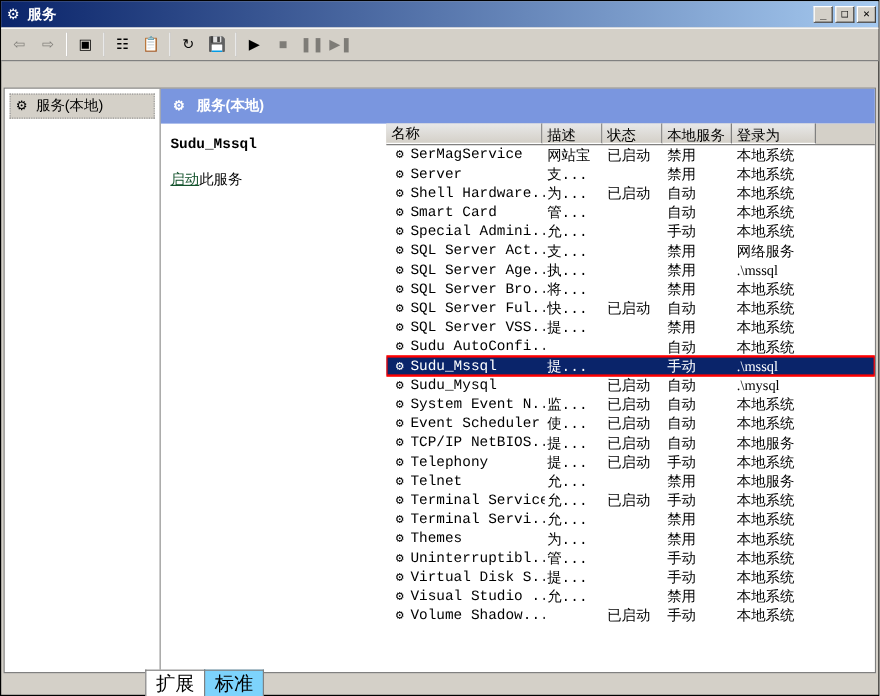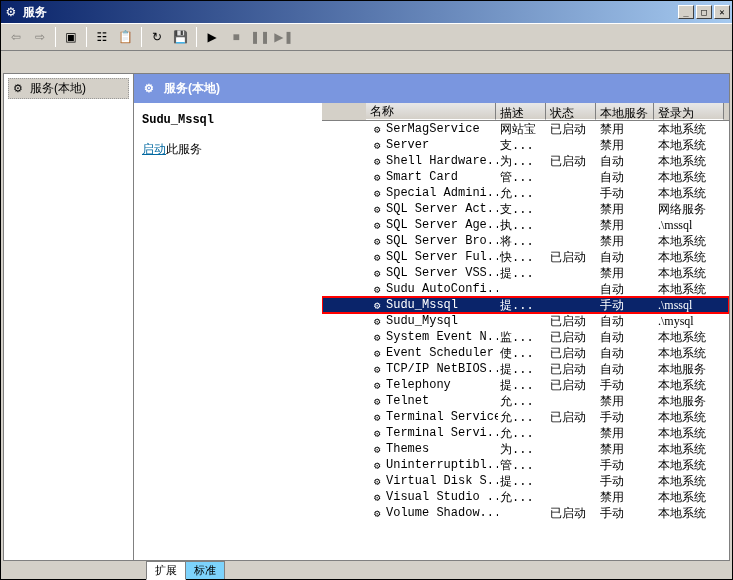--- a/index.html
+++ b/index.html
@@ -18,38 +18,38 @@
 .tsep { width: 1px; height: 20px; background: #808080; margin: 0 2px; border-right: 1px solid #fff; }
 .content { position: absolute; top: 72px; left: 2px; right: 2px; bottom: 18px; display: flex; border: 1px solid #808080; border-top-color: #808080; }
 .tree { width: 130px; background: #fff; border-right: 1px solid #808080; padding: 4px; }
 .tree-item { display: flex; align-items: center; gap: 3px; padding: 1px 2px; }
 .tree-item.sel { background: #d4d0c8; border: 1px dotted #999; }
 .detail { flex: 1; background: #fff; display: flex; flex-direction: column; }
 .det-header { background: #7a96df; color: #fff; font-weight: bold; padding: 6px 8px; display: flex; align-items: center; gap: 6px; }
 .det-body { flex: 1; display: flex; }
 .det-info { width: 188px; padding: 10px 8px; }
 .det-info .sel-name { font-family: "Courier New", monospace; font-weight: bold; margin-bottom: 14px; }
-.det-info .action { color: #0369a1; text-decoration: underline; cursor: pointer; }
+.det-info .action { color: #14532d; text-decoration: underline; cursor: pointer; }
 .det-info .desc-label { margin-top: 24px; }
 .det-info .desc-text { margin-top: 2px; line-height: 1.6; }
 .det-list { flex: 1; display: flex; flex-direction: column; font-family: "Courier New", "SimSun", monospace; }
 .listhead { display: flex; height: 18px; background: #d4d0c8; border-bottom: 1px solid #808080; }
 .listhead .col { border-right: 1px solid #808080; border-bottom: 1px solid #fff; padding: 2px 4px; background: linear-gradient(#e8e8e8, #d4d0c8); white-space: nowrap; overflow: hidden; }
 .listbody { flex: 1; overflow-y: scroll; overflow-x: hidden; }
 .row { display: flex; align-items: center; height: 16px; white-space: nowrap; padding-left: 2px; }
 .row .cell { overflow: hidden; white-space: nowrap; text-overflow: clip; padding: 0 2px; }
 .row.selected { background: #0a246a; color: #fff; }
 .row.highlight { outline: 2px solid red; outline-offset: -1px; }
 .gear { width: 14px; height: 14px; display: inline-flex; align-items: center; justify-content: center; flex-shrink: 0; margin-right: 2px; font-size: 11px; }
-.c-name { width: 130px; display: flex; align-items: center; margin-left: 44px; }
+.c-name { width: 130px; display: flex; align-items: center; }
 .c-desc { width: 50px; }
 .c-stat { width: 50px; }
 .c-start { width: 58px; }
 .c-logon { width: 70px; font-family: Liberation Serif, serif; }
-.tabs { position: absolute; bottom: 0; left: 145px; height: 18px; display: flex; align-items: flex-start; font-size: 11px; }
+.tabs { position: absolute; bottom: 0; left: 120px; height: 18px; display: flex; align-items: center; font-size: 16px; }
 .tab { padding: 1px 8px; background: #7dd3fc; border: 1px solid #808080; border-bottom: none; margin-right: -1px; cursor: default; }
 .tab.active { background: #fff; border-bottom: 1px solid #fff; }
 
 .listbody::-webkit-scrollbar { width: 16px; }
 .listbody::-webkit-scrollbar-track { background: #e8e8e8; }
 .listbody::-webkit-scrollbar-thumb { background: #d4d0c8; border: 1px solid #808080; }
 .listbody::-webkit-scrollbar-button { background: #d4d0c8; height: 16px; border: 1px solid #808080; }
 </style>
 </head>
 <body>

